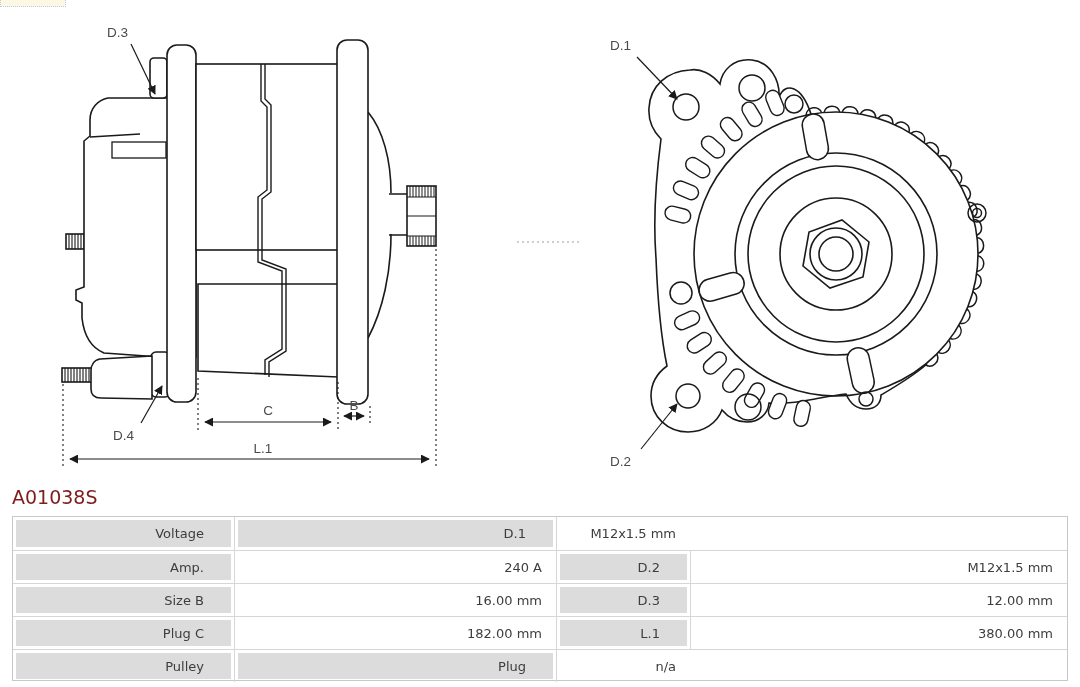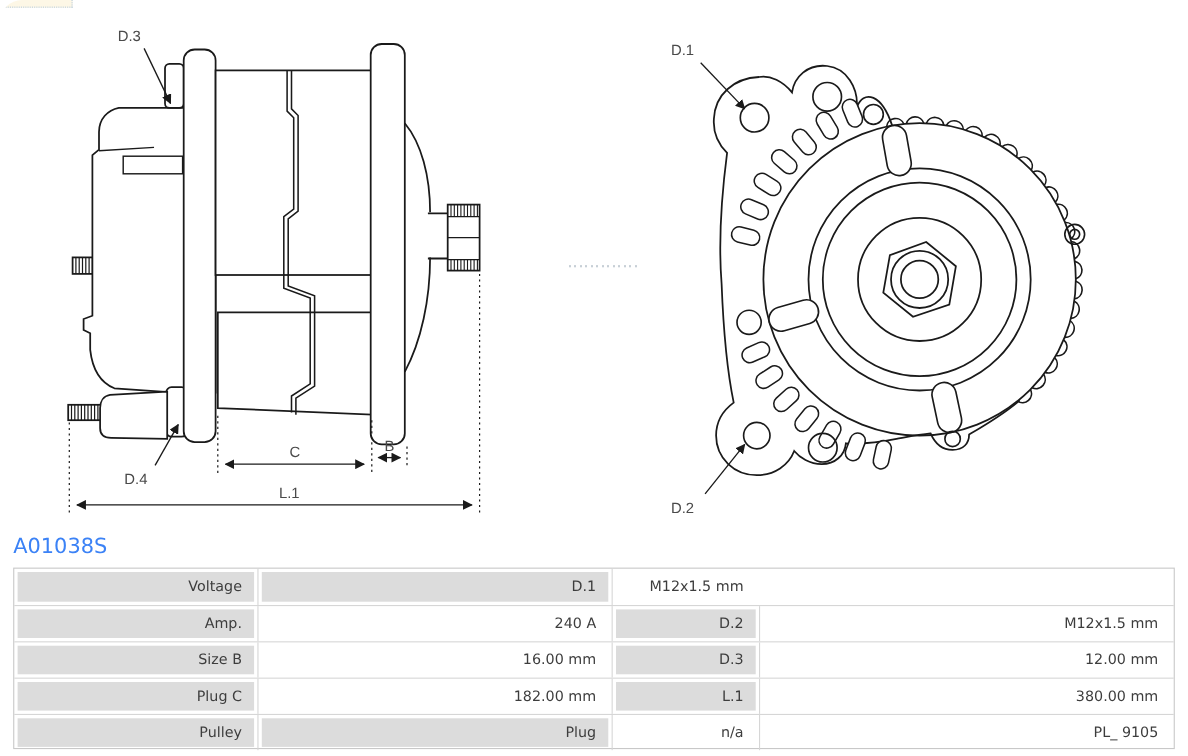--- a/index.html
+++ b/index.html
@@ -1,31 +1,31 @@
 <!DOCTYPE html>
 <html><head>
 <meta charset="utf-8">
 <style>
   html,body{margin:0;padding:0;background:#ffffff;}
   .stage{position:relative;width:1080px;height:687px;background:#fff;overflow:hidden;
-         font-family:"DejaVu Sans","Liberation Sans",sans-serif;color:#3d3d3d;border-radius:20px;}
+         font-family:"DejaVu Sans","Liberation Sans",sans-serif;color:#3d3d3d;}
   .logo-sliver{position:absolute;left:0;top:-10px;width:64px;height:15px;
                border:1px dotted #a9c0d4;background:#fdf6e0;opacity:.8;}
   .drawing-wrap{position:absolute;left:0;top:0;width:1080px;height:482px;}
   svg text{font-family:"Liberation Sans","DejaVu Sans",sans-serif;font-size:13.5px;fill:#4a4a4a;}
   .code{position:absolute;left:12px;top:486px;font-size:19px;line-height:22px;}
   .spec-table{position:absolute;left:12px;top:516px;width:1056px;height:165px;
               border:1px solid #c8c8c8;box-sizing:border-box;font-size:13px;}
   .t-row{display:grid;grid-template-columns:221px 322px 134px 377px;height:33px;box-sizing:border-box;}
   .t-row + .t-row{border-top:1px solid #d6d6d6;}
   .t-cell{box-sizing:border-box;display:flex;align-items:center;justify-content:flex-end;}
   .t-cell.sep{border-left:1px solid #d6d6d6;}
   .t-label-cell{padding:3px;}
   .t-label-inner{background:#dcdcdc;width:100%;height:100%;display:flex;align-items:center;
-                 justify-content:flex-end;padding-right:11px;box-sizing:border-box;}
+                 justify-content:flex-end;padding-right:27px;box-sizing:border-box;}
   .t-value-cell{padding-right:14px;}
   .wm-dash{position:absolute;left:517px;top:241px;width:64px;height:2px;
            background:repeating-linear-gradient(to right,#b9c3cc 0 2px,transparent 2px 5px);opacity:.8;}
 </style>
 </head>
 <body>
 
 <div class="stage">
 
   <div class="logo-sliver"></div>
@@ -157,21 +157,21 @@
       <g stroke-width="1.2">
         <line x1="637" y1="57" x2="677" y2="99" marker-end="url(#ah)"></line>
         <line x1="641" y1="449" x2="677" y2="404" marker-end="url(#ah)"></line>
       </g>
       <text x="610" y="50" stroke="none">D.1</text>
       <text x="610" y="466" stroke="none">D.2</text>
     </g>
   </svg>
   </div>
 
-  <div class="code" style="color:#3b82f6;">A01038S</div>
+  <div class="code" style="color:#7f1d1d;">A01038S</div>
 
   <div class="spec-table">
     <div class="t-row">
       <div class="t-cell t-label-cell">
           <div class="t-label-inner">Voltage</div>
         </div>
       <div class="t-cell sep t-label-cell">
           <div class="t-label-inner">D.1</div>
         </div>
       <div class="t-cell sep t-value-cell">M12x1.5 mm</div>
@@ -207,16 +207,15 @@
       <div class="t-cell sep t-value-cell">380.00 mm</div>
     </div>
     <div class="t-row">
       <div class="t-cell t-label-cell">
           <div class="t-label-inner">Pulley</div>
         </div>
       <div class="t-cell sep t-label-cell">
           <div class="t-label-inner">Plug</div>
         </div>
       <div class="t-cell sep t-value-cell">n/a</div>
-      <div class="t-cell sep t-value-cell">PL_ 9105</div>
     </div>
   </div>
 </div>
 
 </body></html>

